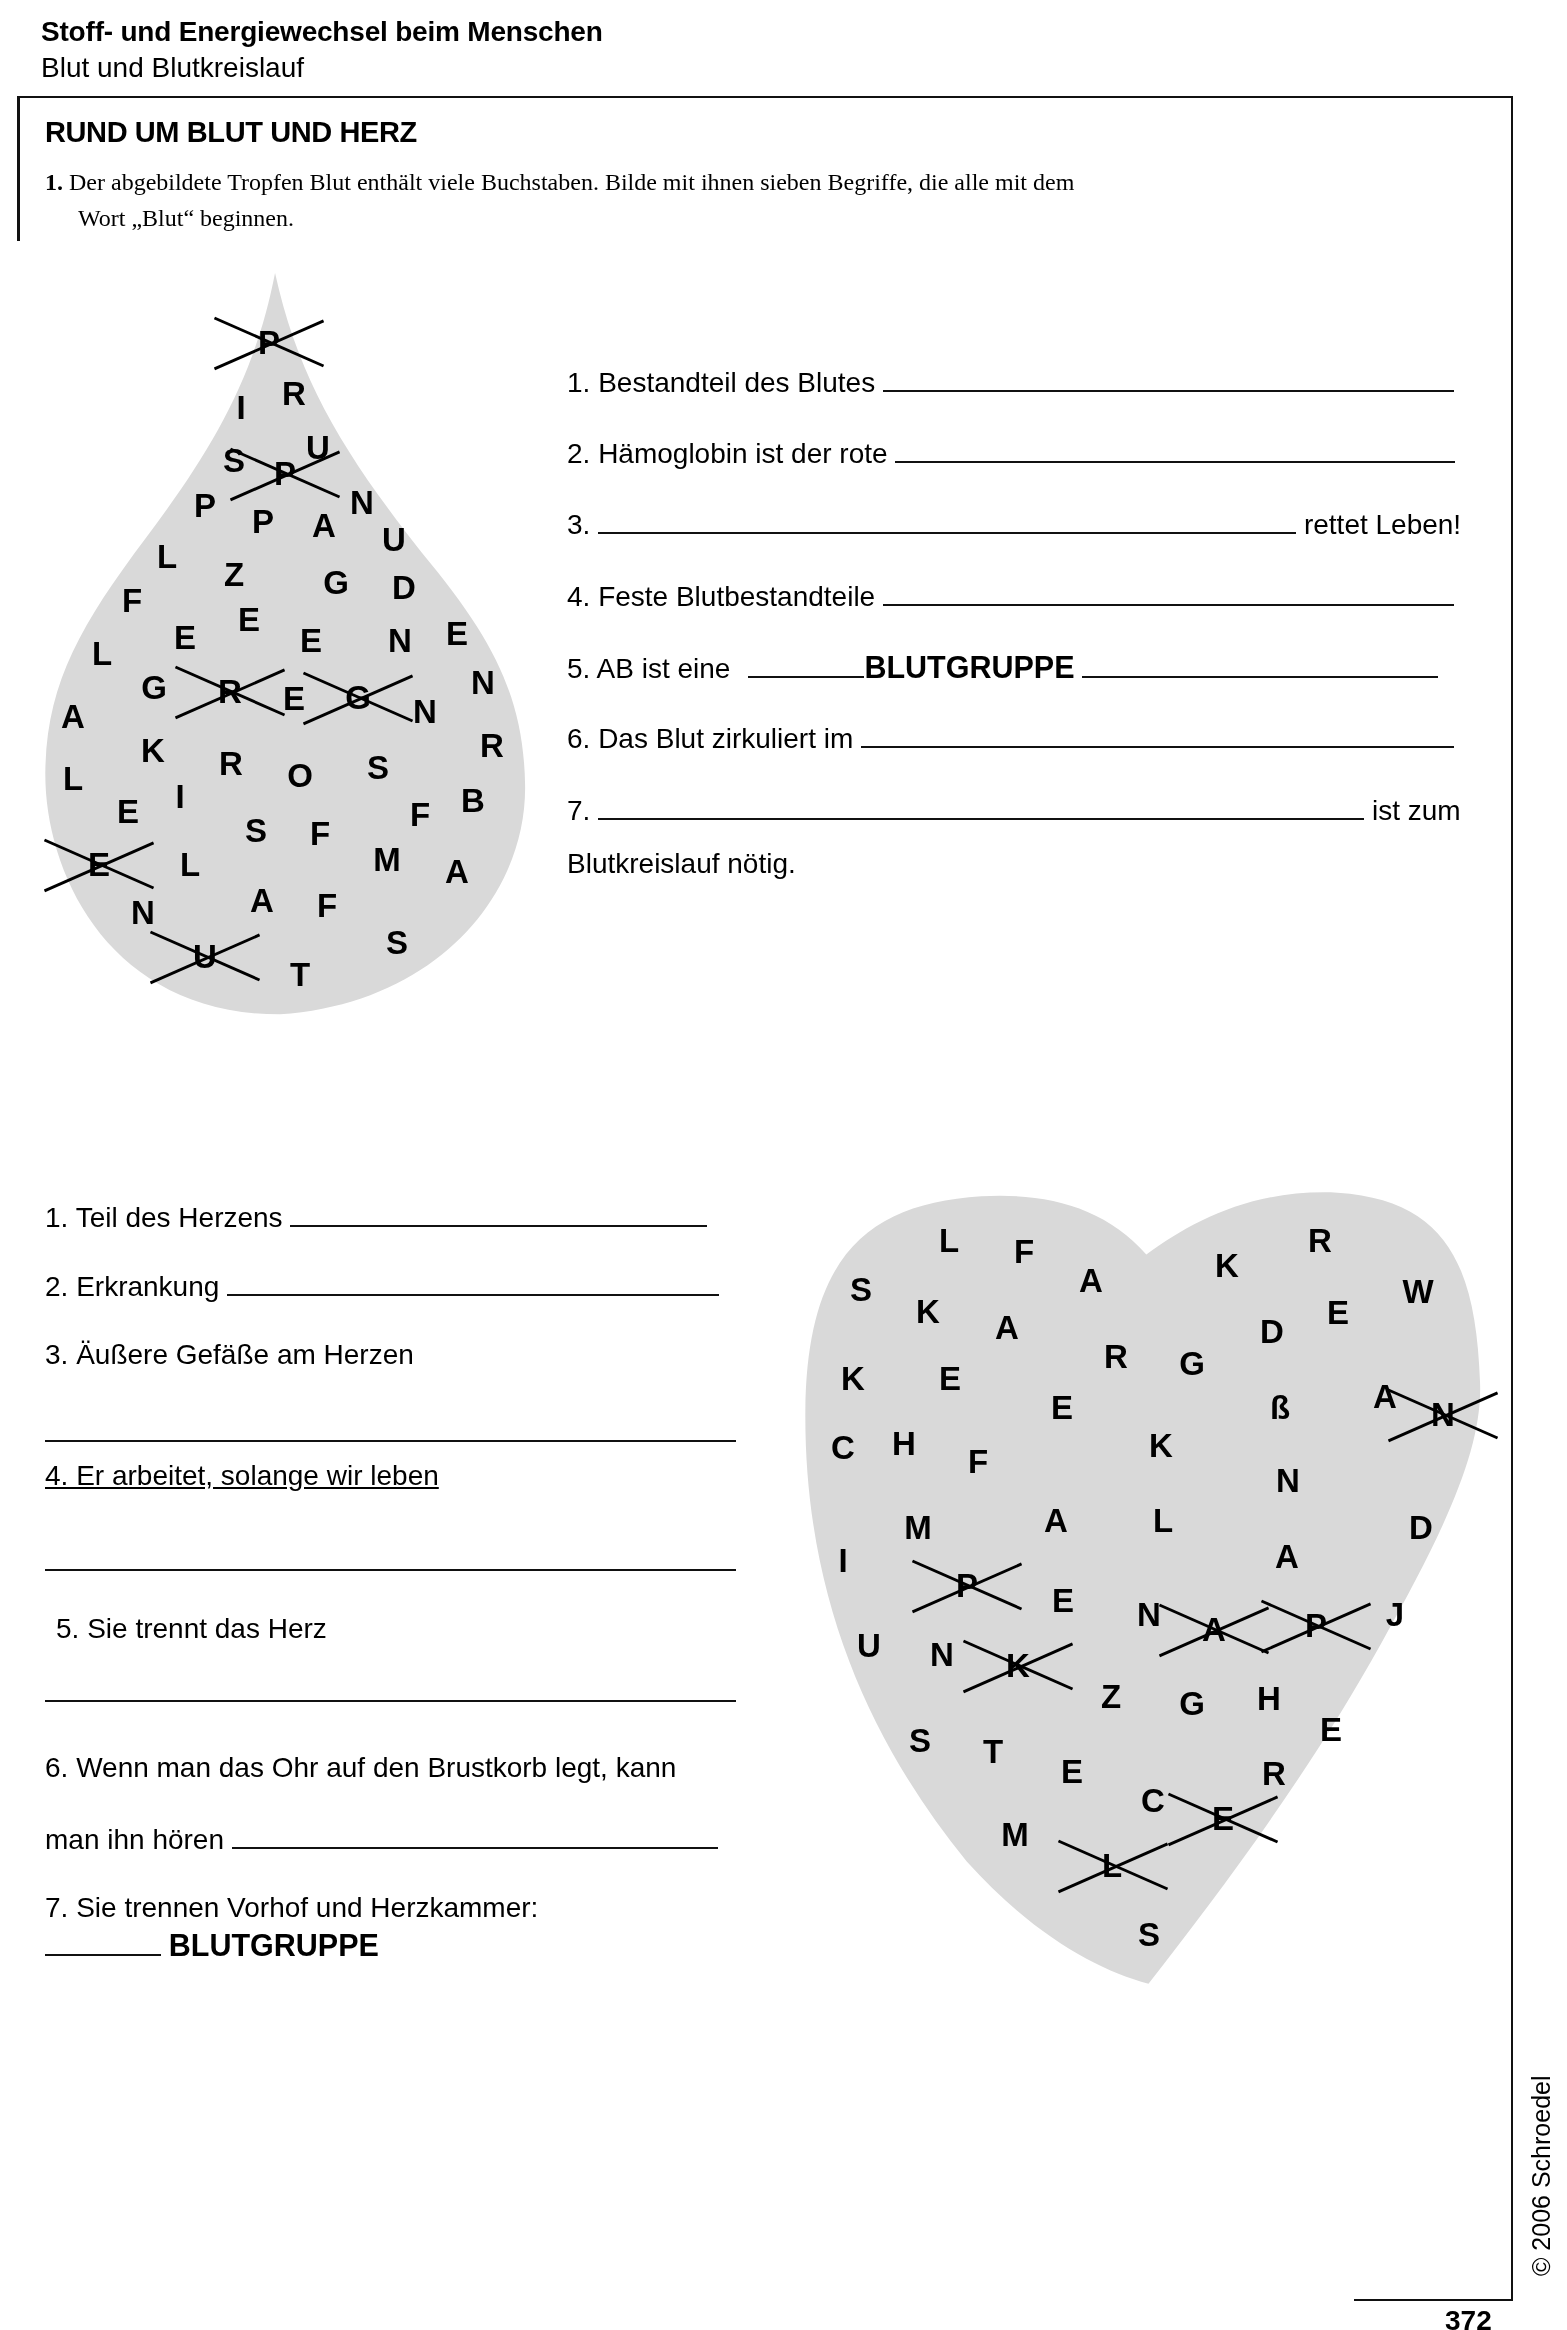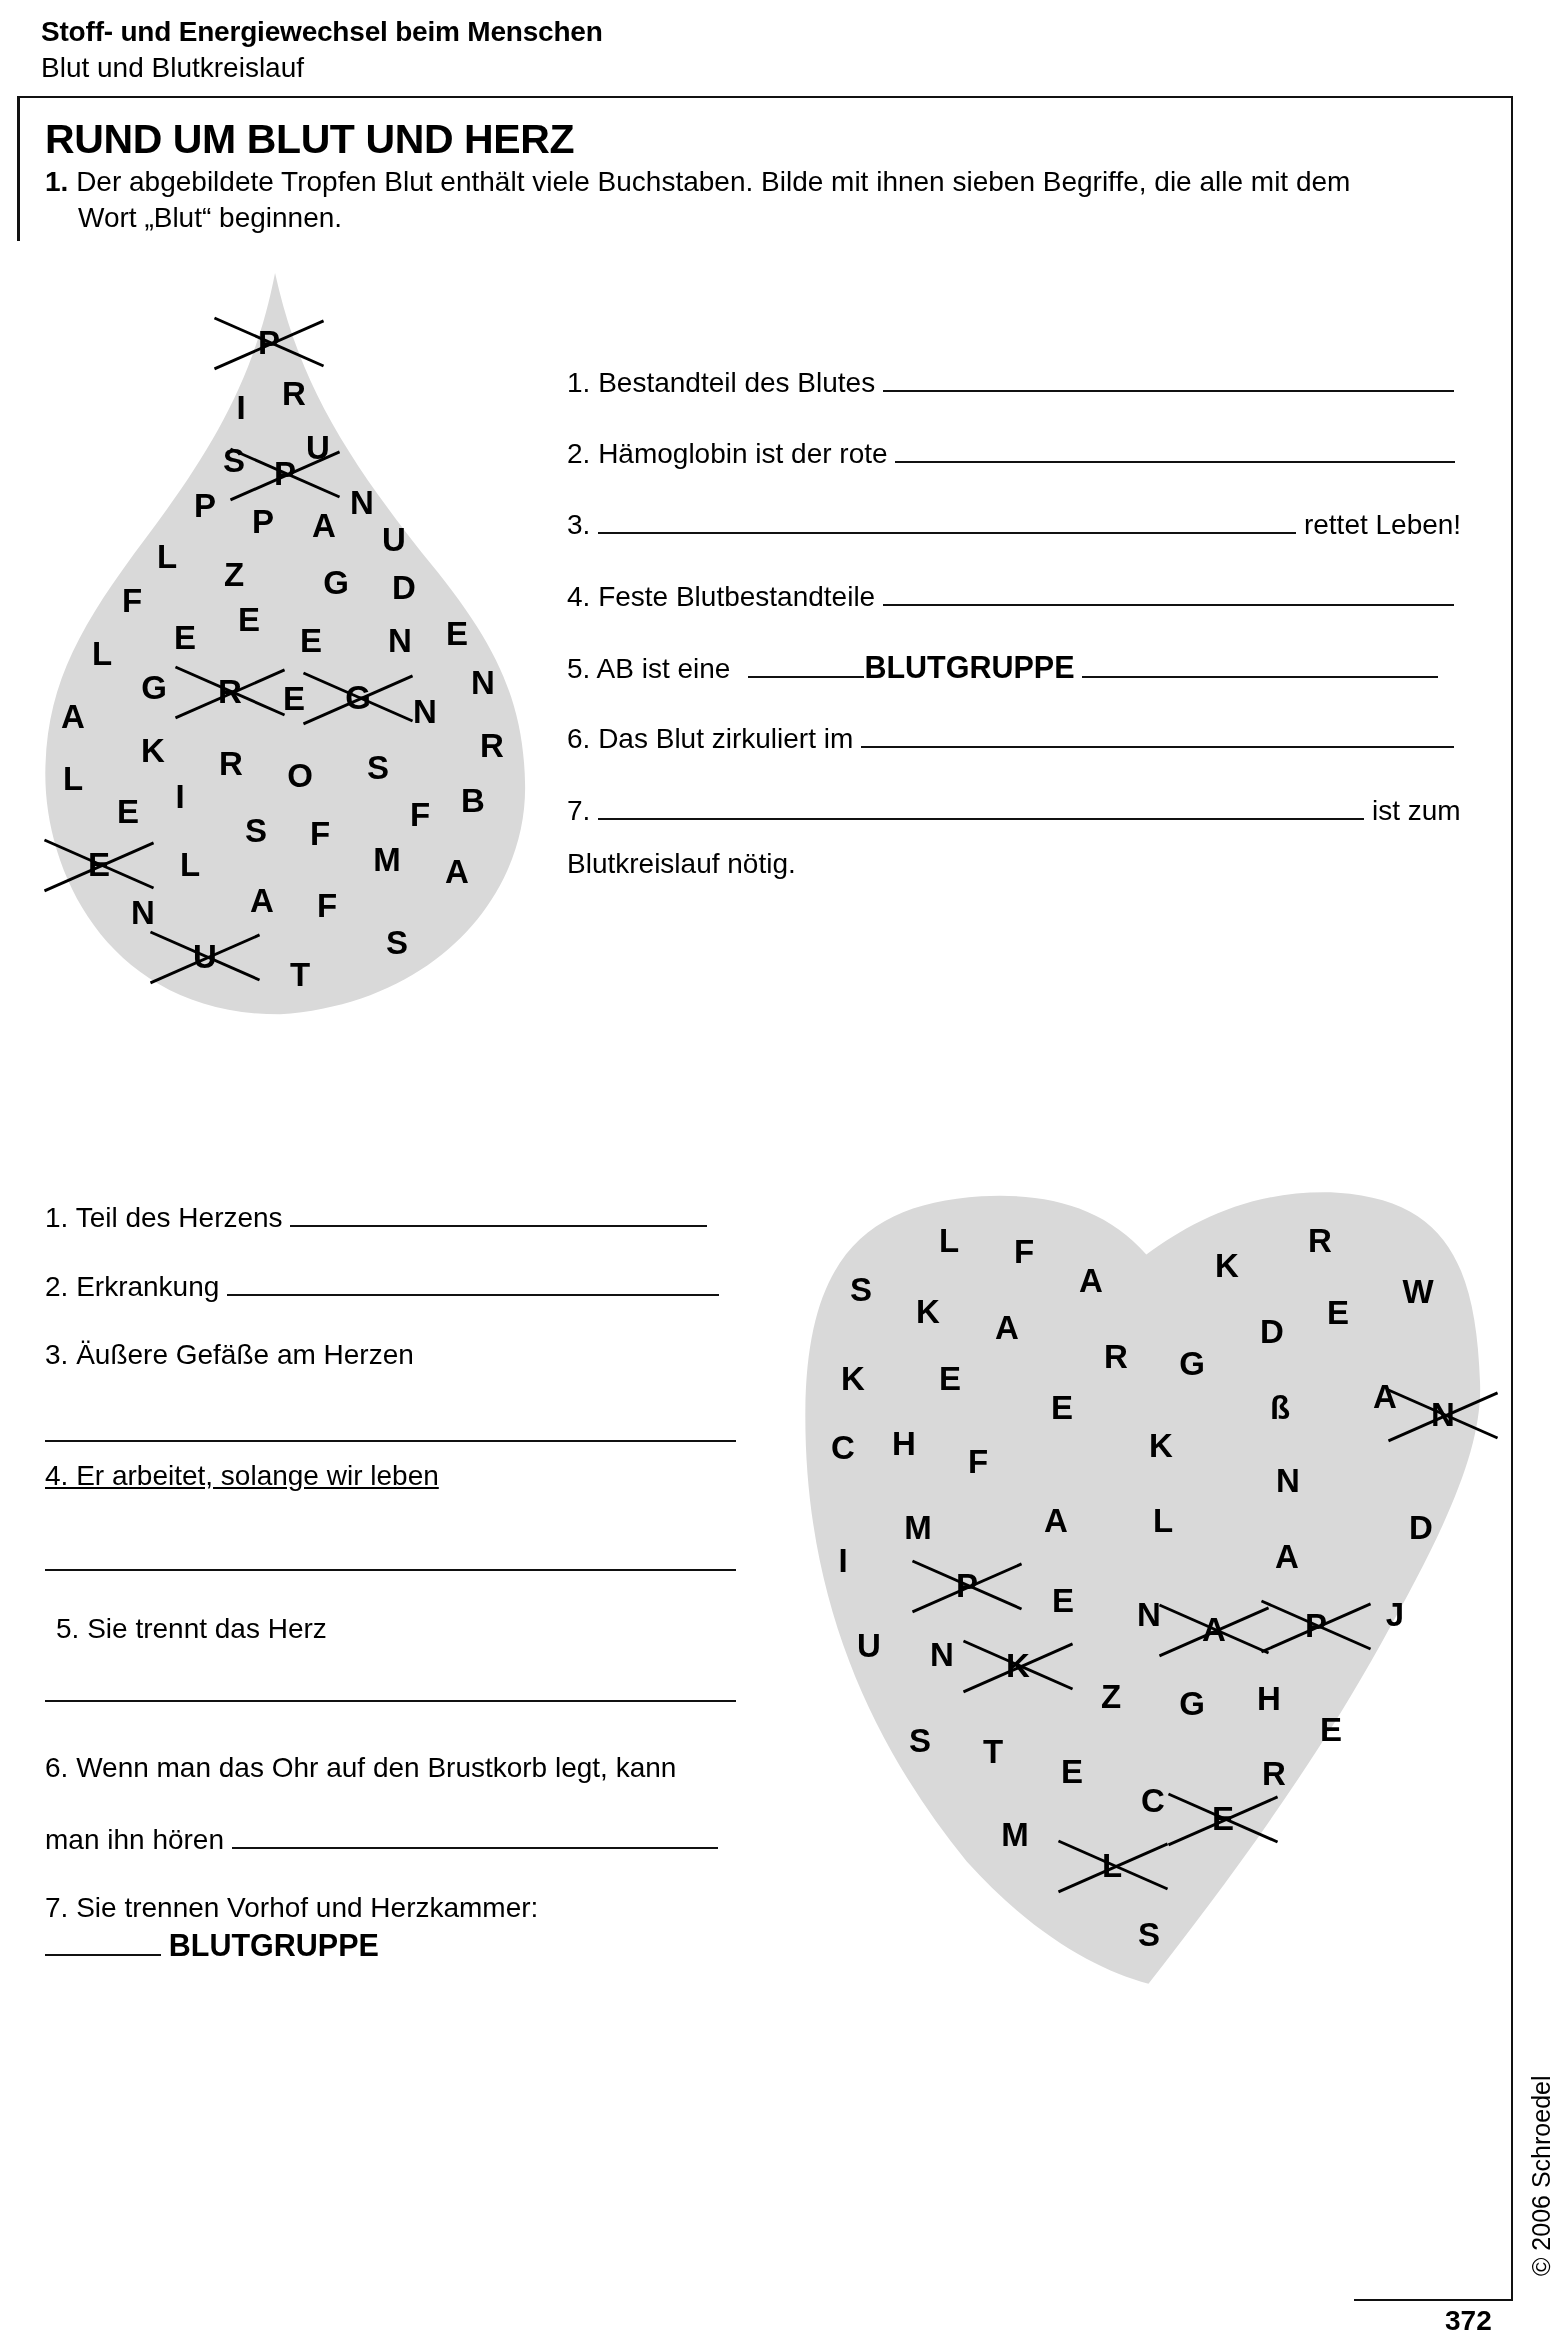--- a/index.html
+++ b/index.html
@@ -5,22 +5,22 @@
     html, body { margin: 0; padding: 0; background: #ffffff; }
     body { width: 1568px; height: 2330px; position: relative; overflow: hidden;
            font-family: "Liberation Sans", sans-serif; color: #000; }
     .abs { position: absolute; }
     .hdr-title { left: 41px; top: 16px; font-size: 28px; font-weight: bold; letter-spacing: -0.2px; }
     .hdr-sub { left: 41px; top: 52px; font-size: 28px; }
     .frame-top { left: 17.4px; top: 96px; width: 1496px; height: 2.2px; background: #111; }
     .frame-left { left: 17.4px; top: 96px; width: 2.2px; height: 145px; background: #111; }
     .frame-right { left: 1511px; top: 96px; width: 2.2px; height: 2205px; background: #111; }
     .frame-bottom { left: 1354px; top: 2299px; width: 159px; height: 2.2px; background: #111; }
-    .title { left: 45px; top: 116px; font-size: 41px; font-weight: bold; letter-spacing: -0.4px; }
-    .task { font-size: 28px; line-height: 36px; }
+    .title { left: 45px; top: 116px; font-size: 29px; font-weight: bold; letter-spacing: -0.4px; }
+    .task { font-size: 24px; line-height: 36px; font-family: Liberation Serif, serif; }
     .task b { font-weight: bold; }
     .q { font-size: 28px; white-space: nowrap; }
     .blank { display: inline-block; border-bottom: 2.9px solid #111; height: 25px; vertical-align: baseline; }
     .answer { font-weight: bold; font-size: 30.5px; }
     .shape { position: absolute; }
     .letter { position: absolute; font-family: "Liberation Sans", sans-serif; font-weight: bold;
               font-size: 33px; line-height: 1; transform: translate(-50%, -50%); }
     .copyright { left: 1527px; top: 2276px; font-size: 25px; transform-origin: 0 0;
                  transform: rotate(-90deg); white-space: nowrap; }
     .pagenum { left: 1445px; top: 2305px; font-size: 28px; font-weight: bold; }

